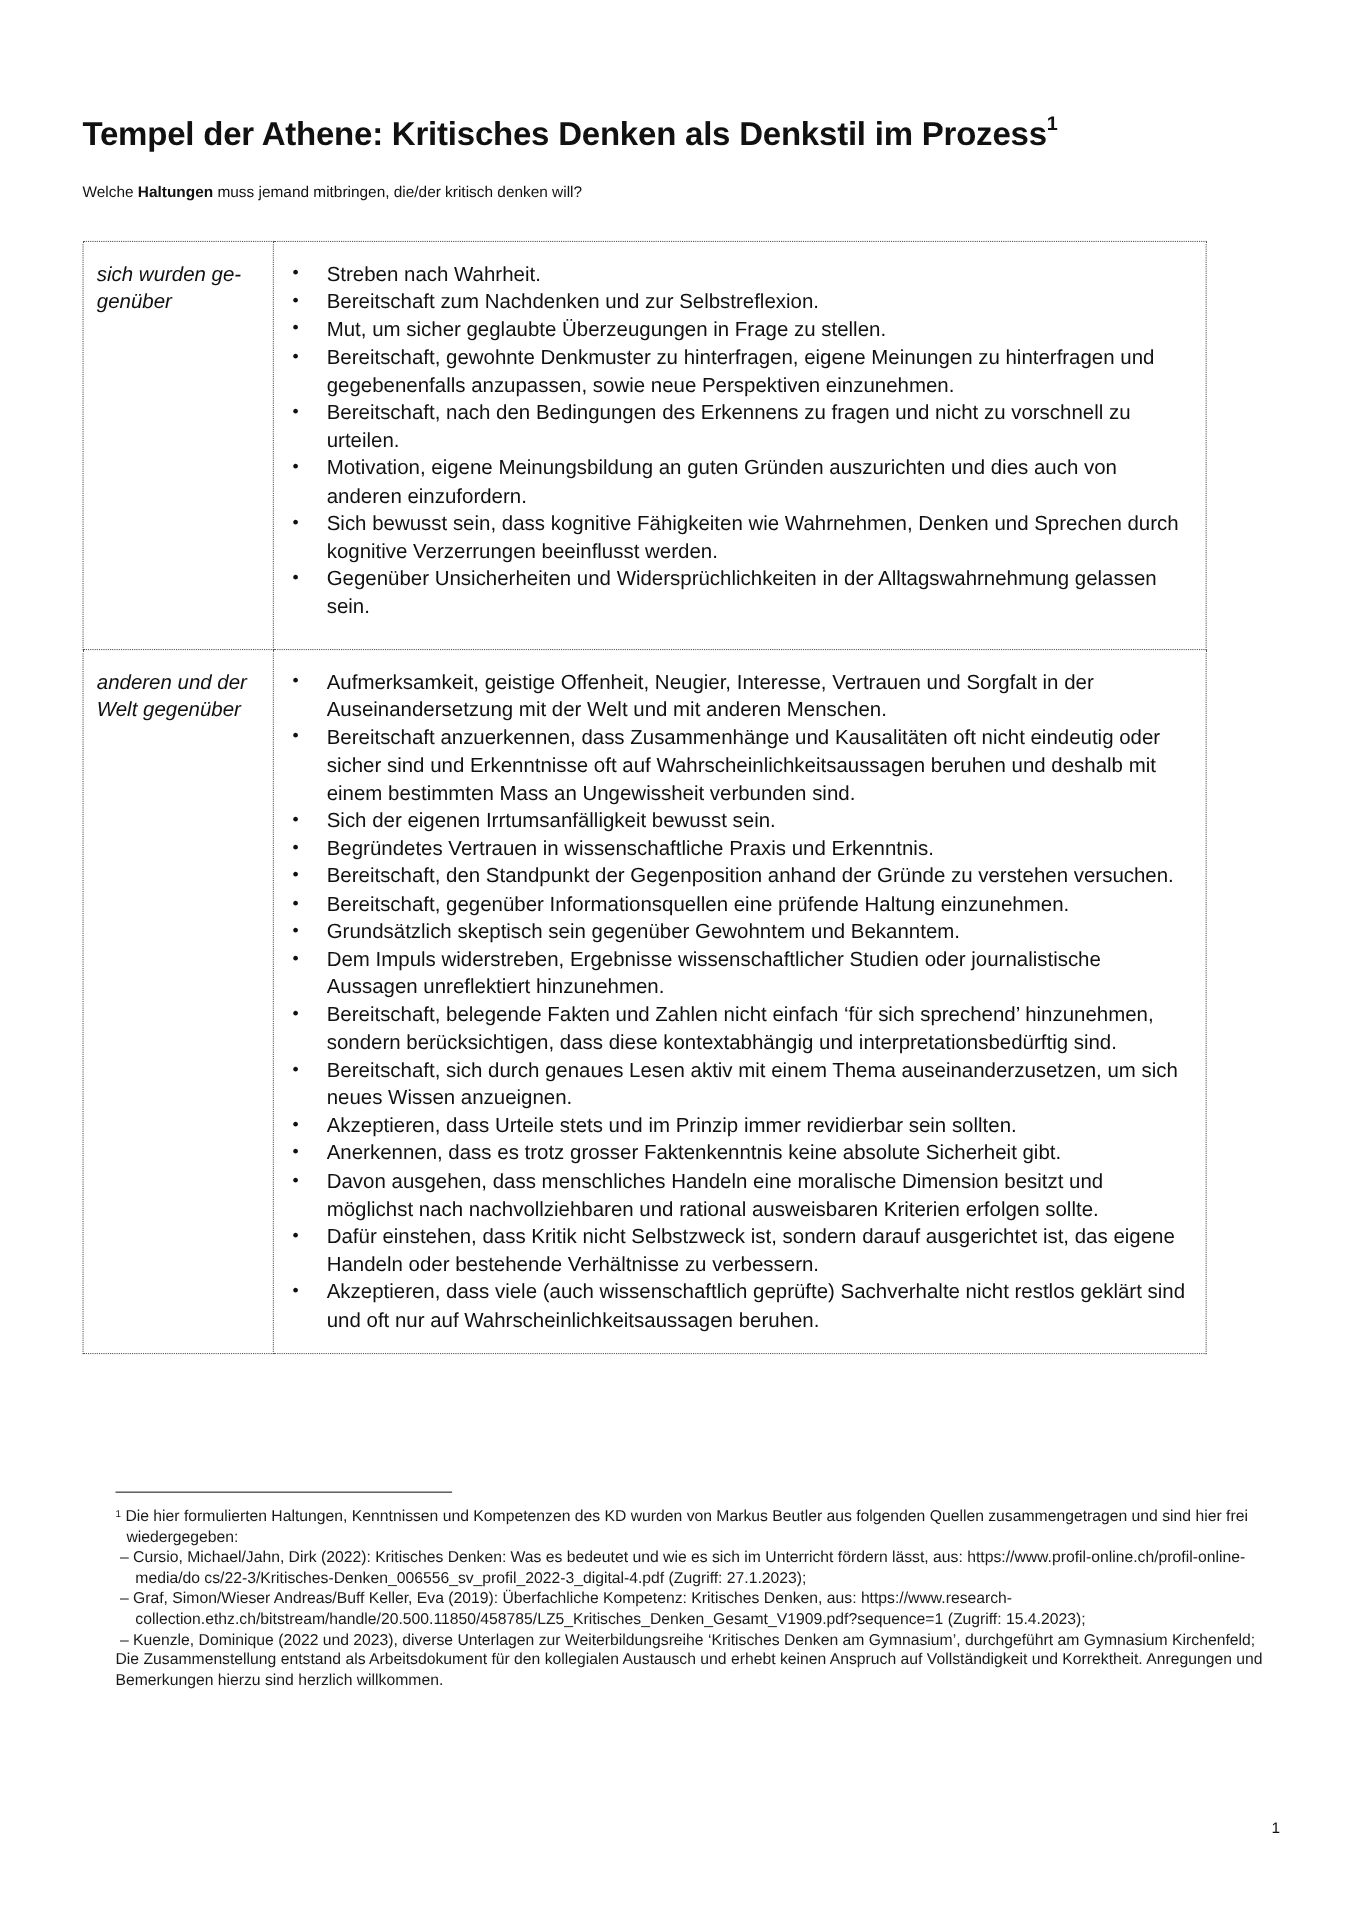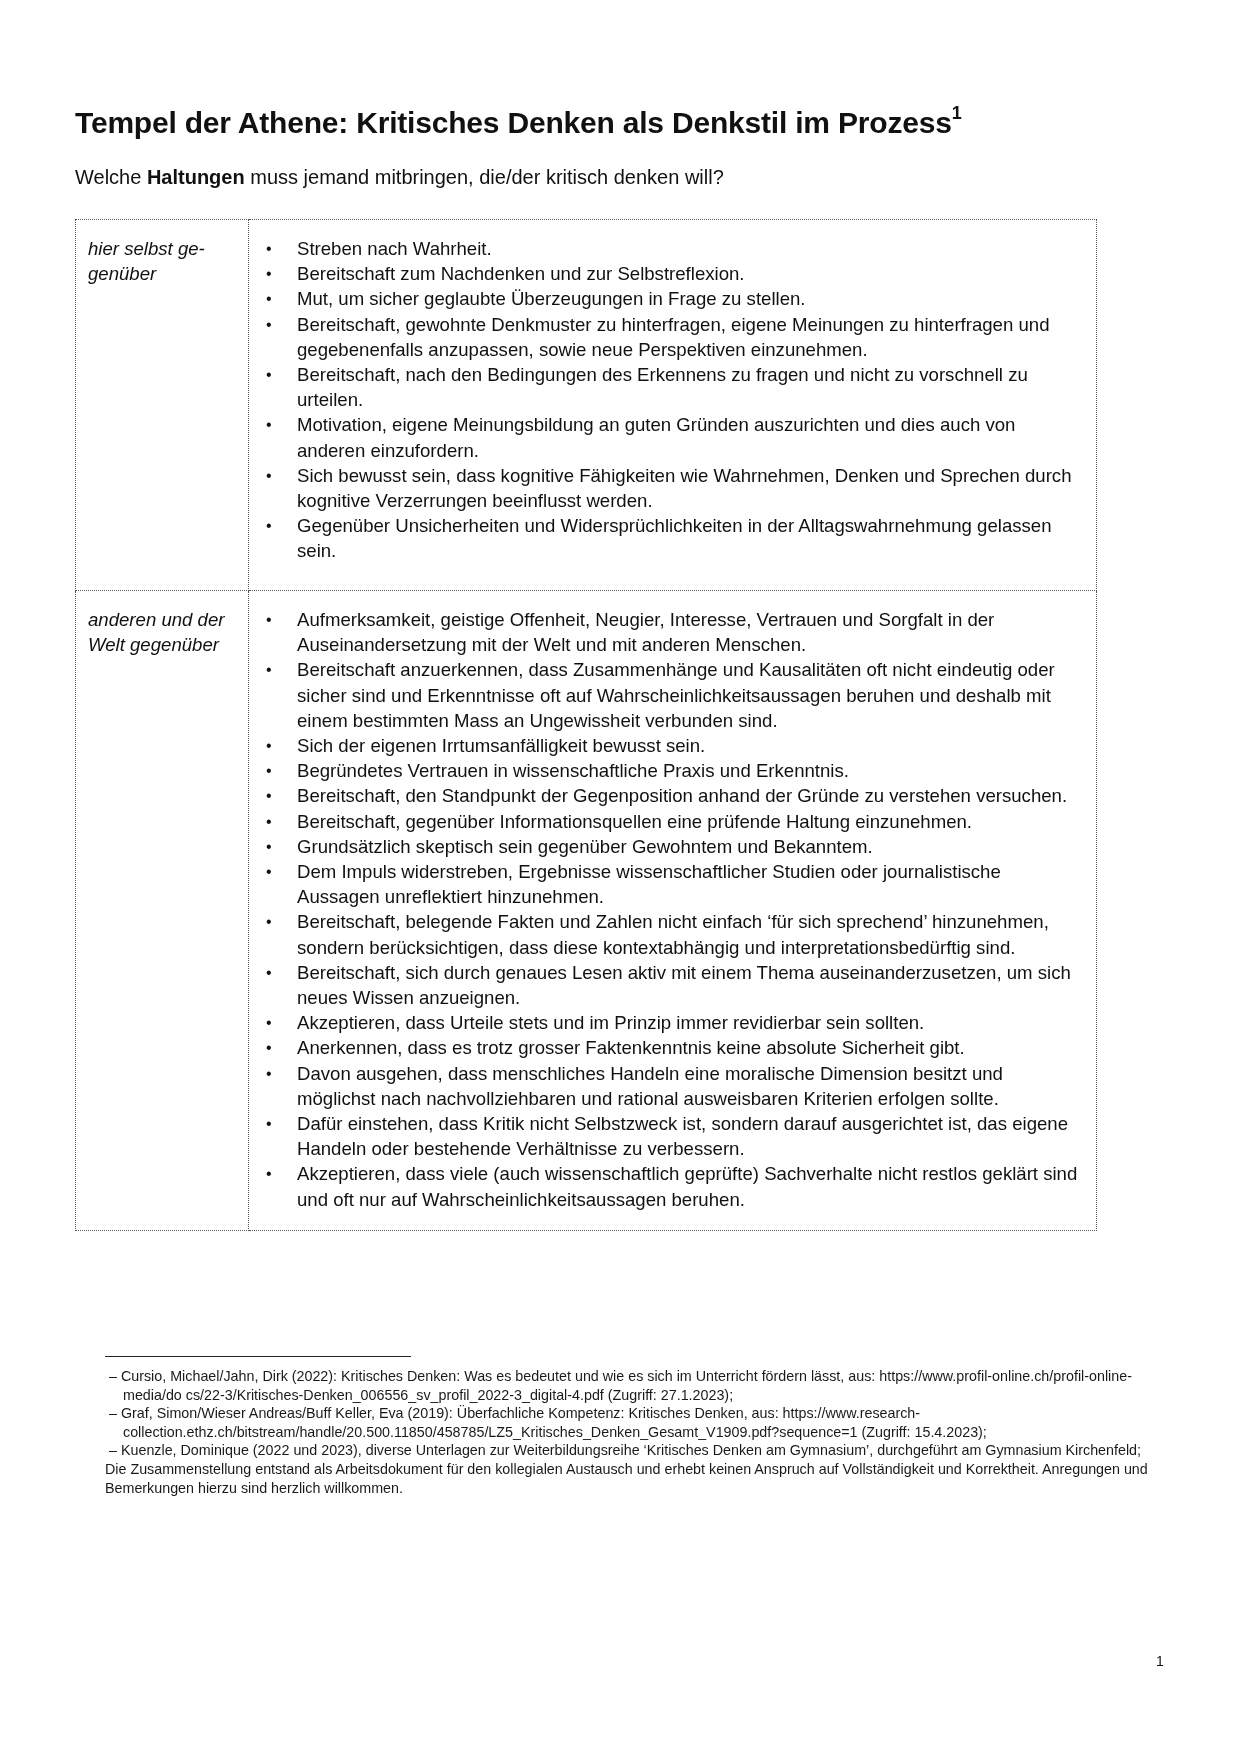--- a/index.html
+++ b/index.html
@@ -2,21 +2,21 @@
 <html><head>
 <meta charset="utf-8">
 <style>
   html, body { margin: 0; padding: 0; background: #ffffff; }
   body { width: 1240px; height: 1754px; position: relative; overflow: hidden;
          font-family: "Liberation Sans", sans-serif; color: #111111; }
   .page-title { position: absolute; left: 75px; top: 106px; margin: 0;
                 font-size: 30px; font-weight: bold; letter-spacing: -0.2px; white-space: nowrap; }
   .page-title sup { font-size: 18px; vertical-align: 14px; line-height: 0; }
   .subtitle { position: absolute; left: 75px; top: 166px; margin: 0;
-              font-size: 20px; font-weight: normal; white-space: nowrap; }
+              font-size: 14px; font-weight: normal; white-space: nowrap; }
   .subtitle b { font-weight: bold; }
   .tbl { position: absolute; left: 75px; top: 219px; width: 1022px;
          border-collapse: collapse; font-size: 18.6px; line-height: 25.2px; }
   .tbl td { border: 1px dotted #555; vertical-align: top; }
   .tbl td.label { width: 150px; padding: 16px 10px 18px 12px; font-style: italic; }
   .tbl td.items { padding: 16px 14px 18px 12px; }
   .tbl ul { margin: 0; padding: 0; list-style: none; }
   .tbl li { position: relative; padding-left: 36px; }
   .tbl li .bullet { position: absolute; left: 5px; top: 0; font-size: 16px; }
   .row-1 td { height: 336px; }
@@ -33,21 +33,21 @@
 </head>
 <body>
 
 <h1 class="page-title"><span>Tempel der Athene: Kritisches Denken als Denkstil im Prozess</span><sup>1</sup></h1>
 
 <h2 class="subtitle"><span>Welche </span><b>Haltungen</b><span> muss jemand mitbringen, die/der kritisch denken will?</span></h2>
 
 <table class="tbl">
   <tbody>
       <tr class="row-1">
-    <td class="label">hier selbst ge-genüber</td>
+    <td class="label">sich wurden ge-genüber</td>
     <td class="items">
       <ul>
             <li><span class="bullet">•</span><span>Streben nach Wahrheit.</span></li>
             <li><span class="bullet">•</span><span>Bereitschaft zum Nachdenken und zur Selbstreflexion.</span></li>
             <li><span class="bullet">•</span><span>Mut, um sicher geglaubte Überzeugungen in Frage zu stellen.</span></li>
             <li><span class="bullet">•</span><span>Bereitschaft, gewohnte Denkmuster zu hinterfragen, eigene Meinungen zu hinterfragen und gegebenenfalls anzupassen, sowie neue Perspektiven einzunehmen.</span></li>
             <li><span class="bullet">•</span><span>Bereitschaft, nach den Bedingungen des Erkennens zu fragen und nicht zu vorschnell zu urteilen.</span></li>
             <li><span class="bullet">•</span><span>Motivation, eigene Meinungsbildung an guten Gründen auszurichten und dies auch von anderen einzufordern.</span></li>
             <li><span class="bullet">•</span><span>Sich bewusst sein, dass kognitive Fähigkeiten wie Wahrnehmen, Denken und Sprechen durch kognitive Verzerrungen beeinflusst werden.</span></li>
             <li><span class="bullet">•</span><span>Gegenüber Unsicherheiten und Widersprüchlichkeiten in der Alltagswahrnehmung gelassen sein.</span></li>
@@ -75,20 +75,21 @@
             <li><span class="bullet">•</span><span>Akzeptieren, dass viele (auch wissenschaftlich geprüfte) Sachverhalte nicht restlos geklärt sind und oft nur auf Wahrscheinlichkeitsaussagen beruhen.</span></li>
           </ul>
     </td>
   </tr>
 </tbody>
   </table>
 
 <div class="footnote-rule"></div>
 
 <div class="footnotes">
+  <p class="fn-intro"><sup>1</sup> <span>Die hier formulierten Haltungen, Kenntnissen und Kompetenzen des KD wurden von Markus Beutler aus folgenden Quellen zusammengetragen und sind hier frei wiedergegeben:</span></p>
   <div id="fn-sources">
       <p class="fn-source"><span>–</span> <span>Cursio, Michael/Jahn, Dirk (2022): Kritisches Denken: Was es bedeutet und wie es sich im Unterricht fördern lässt, aus: https://www.profil-online.ch/profil-online-media/do cs/22-3/Kritisches-Denken_006556_sv_profil_2022-3_digital-4.pdf (Zugriff: 27.1.2023);</span></p>
       <p class="fn-source"><span>–</span> <span>Graf, Simon/Wieser Andreas/Buff Keller, Eva (2019): Überfachliche Kompetenz: Kritisches Denken, aus: https://www.research-collection.ethz.ch/bitstream/handle/20.500.11850/458785/LZ5_Kritisches_Denken_Gesamt_V1909.pdf?sequence=1 (Zugriff: 15.4.2023);</span></p>
       <p class="fn-source"><span>–</span> <span>Kuenzle, Dominique (2022 und 2023), diverse Unterlagen zur Weiterbildungsreihe ‘Kritisches Denken am Gymnasium’, durchgeführt am Gymnasium Kirchenfeld;</span></p>
     </div>
   <p>Die Zusammenstellung entstand als Arbeitsdokument für den kollegialen Austausch und erhebt keinen Anspruch auf Vollständigkeit und Korrektheit. Anregungen und Bemerkungen hierzu sind herzlich willkommen.</p>
 </div>
 
 <div class="page-number">1</div>
 

